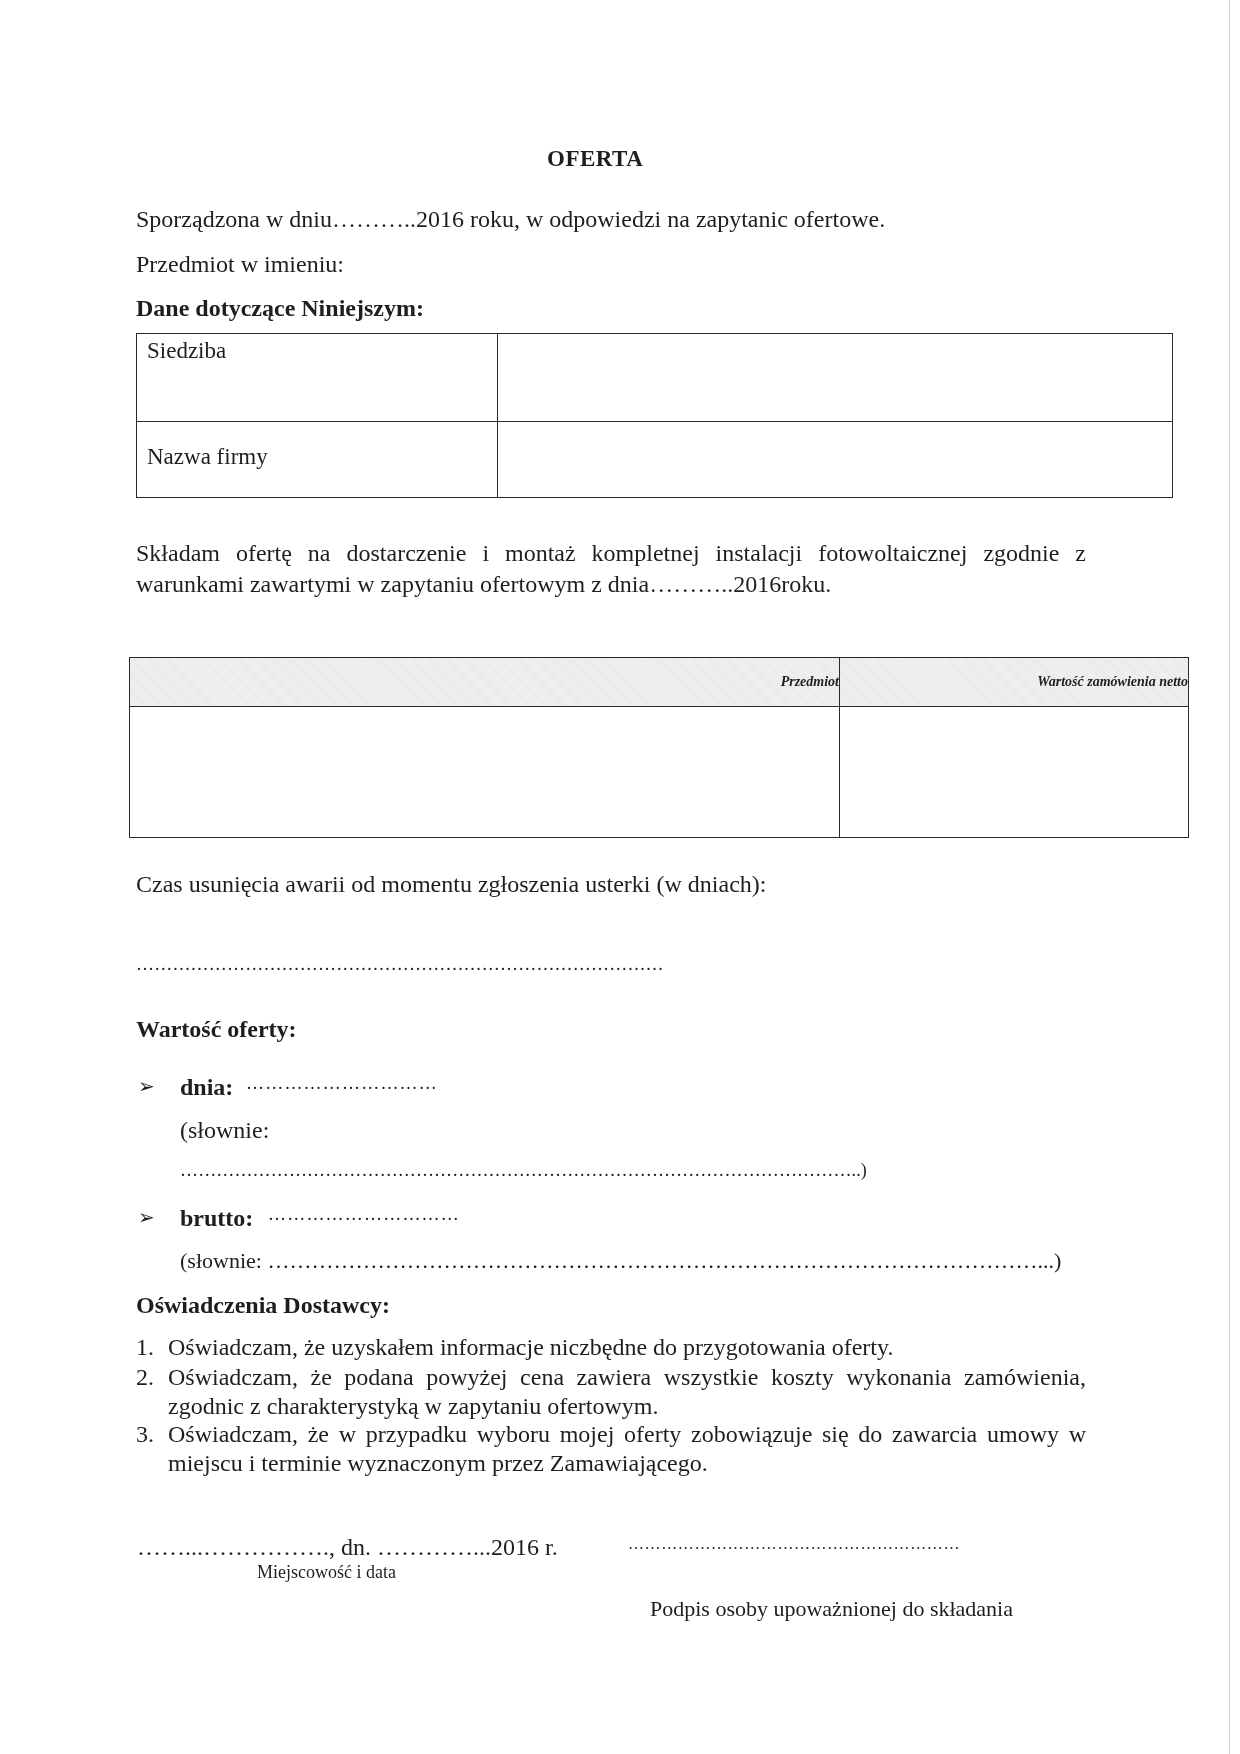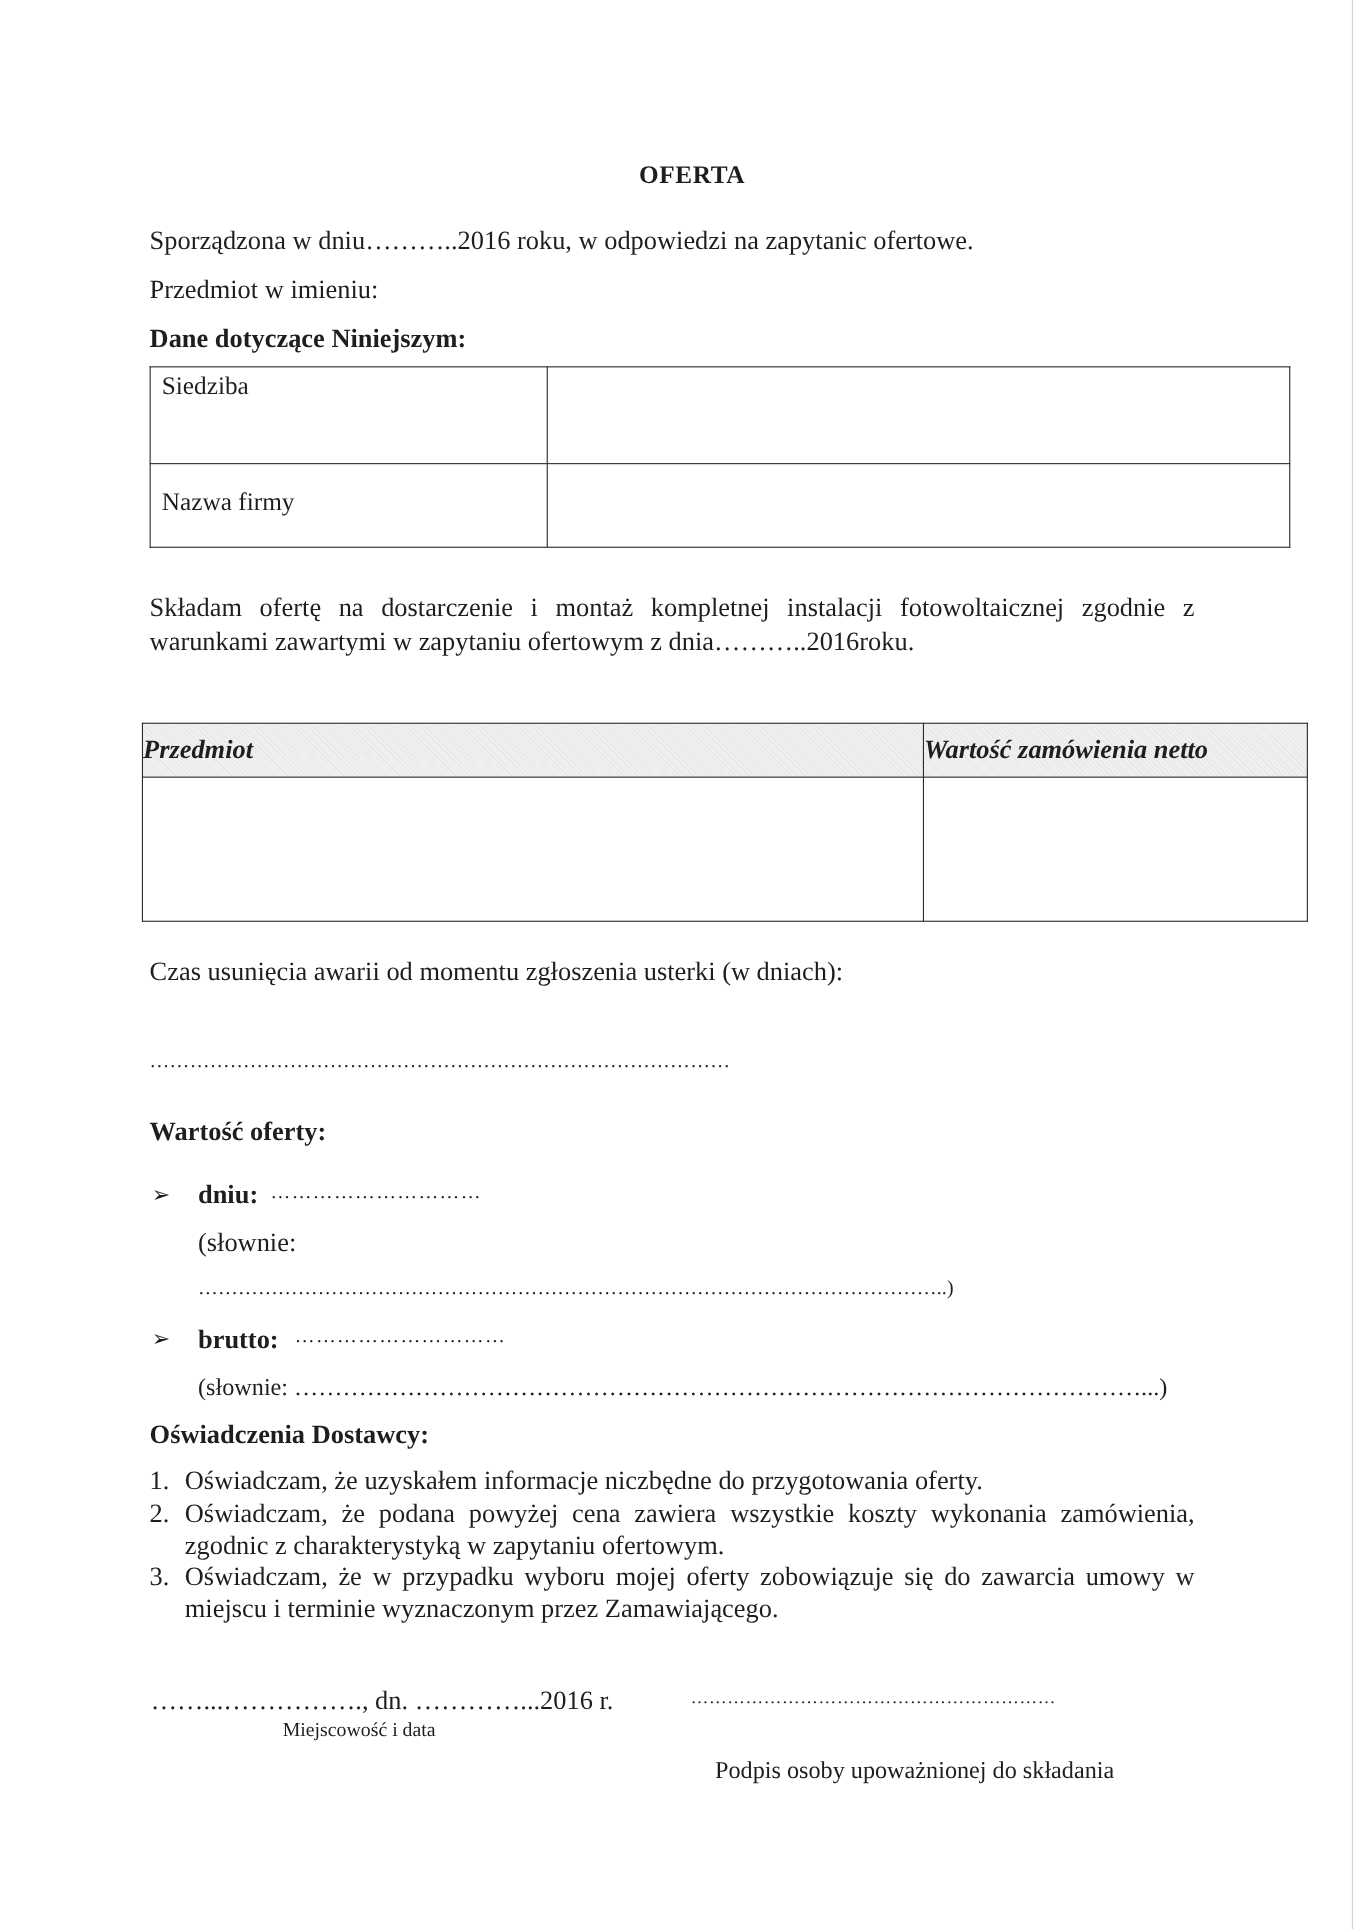--- a/index.html
+++ b/index.html
@@ -7,36 +7,36 @@
          font-family:"Liberation Serif", "DejaVu Serif", serif; color:#1e1e1e; }
   .abs { position:absolute; white-space:nowrap; }
   .body-text { font-size:24px; line-height:28px; }
   .bold { font-weight:bold; }
   .title { font-size:23px; font-weight:bold; letter-spacing:0.5px; }
   .scan-edge { position:absolute; left:1229px; top:0; width:1px; height:1754px; background:#d2d2d2; }
   .tbl { position:absolute; border-collapse:collapse; }
   .tbl td { border:1.6px solid #2a2a2a; padding:0; vertical-align:top; }
   .t1 td.label { font-size:23px; padding:22px 0 0 10px; }
   .t1 td.label2 { font-size:23px; padding:4px 0 0 10px; }
-  .t2 th { border:1.6px solid #2a2a2a; font-size:24px; font-weight:bold; font-style:italic;
+  .t2 th { border:1.6px solid #2a2a2a; font-size:14px; font-weight:bold; font-style:italic;
            background: repeating-linear-gradient(45deg,#e6e6e6 0 1px,#f1f1f1 1px 3px);
-           height:48px; padding:0; text-align:left; }
+           height:48px; padding:0; text-align:right; }
   .t2 td { border:1.6px solid #2a2a2a; height:130px; }
   .justify { font-size:24px; line-height:31px; text-align:justify; text-align-last:left; white-space:normal; }
   .dots { font-size:24px; letter-spacing:1.2px; }
   .arrow { font-size:20px; }
   .list-item { font-size:24px; line-height:29px; white-space:normal; }
   .list-num { position:absolute; left:0; top:0; }
 </style>
 </head>
 <body>
 
 <div class="scan-edge"></div>
 
-<div class="abs title" style="left:581px; top:146px;">OFERTA</div>
+<div class="abs title" style="left:547px; top:146px;">OFERTA</div>
 
 <div class="abs body-text" style="left:136px; top:205px;">Sporządzona w dniu………..2016 roku, w odpowiedzi na zapytanic ofertowe.</div>
 <div class="abs body-text" style="left:136px; top:250px;">Przedmiot w imieniu:</div>
 <div class="abs body-text bold" style="left:136px; top:294px;">Dane dotyczące Niniejszym:</div>
 
 <table class="tbl t1" style="left:136px; top:333px; width:1037px;">
   <tbody>
       <tr style="height:88px;">
     <td class="label2">Siedziba</td>
     <td></td>
@@ -62,21 +62,21 @@
   </tr>
 </tbody>
   </table>
 
 <div class="abs body-text" style="left:136px; top:870px;">Czas usunięcia awarii od momentu zgłoszenia usterki (w dniach):</div>
 <div class="abs dots" style="left:136px; top:954px; font-size:18px; letter-spacing:0.2px;">……………………………………………………………………………</div>
 
 <div class="abs body-text bold" style="left:136px; top:1015px;">Wartość oferty:</div>
 
 <div class="abs arrow" style="left:138px; top:1074px;">➢</div>
-<div class="abs body-text bold" style="left:180px; top:1073px;">dniu:</div>
+<div class="abs body-text bold" style="left:180px; top:1073px;">dnia:</div>
 <div class="abs dots" style="left:246px; top:1073px; font-size:18px;">…………………………</div>
 <div class="abs body-text" style="left:180px; top:1116px;">(słownie:</div>
 <div class="abs dots" style="left:180px; top:1160px; font-size:18px; letter-spacing:0.15px;">…………………………………………………………………………………………………..)</div>
 
 <div class="abs arrow" style="left:138px; top:1205px;">➢</div>
 <div class="abs body-text bold" style="left:180px; top:1204px;">brutto:</div>
 <div class="abs dots" style="left:268px; top:1204px; font-size:18px;">…………………………</div>
 <div class="abs body-text" style="left:180px; top:1247px; font-size:22px;">(słownie: ……………………………………………………………………………………………...)</div>
 
 <div class="abs body-text bold" style="left:136px; top:1291px;">Oświadczenia Dostawcy:</div>

